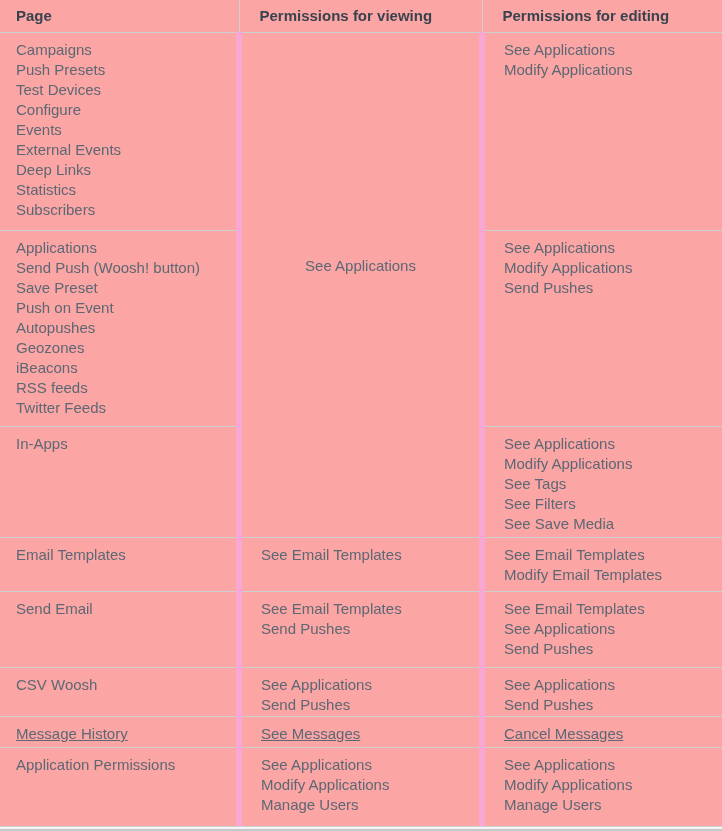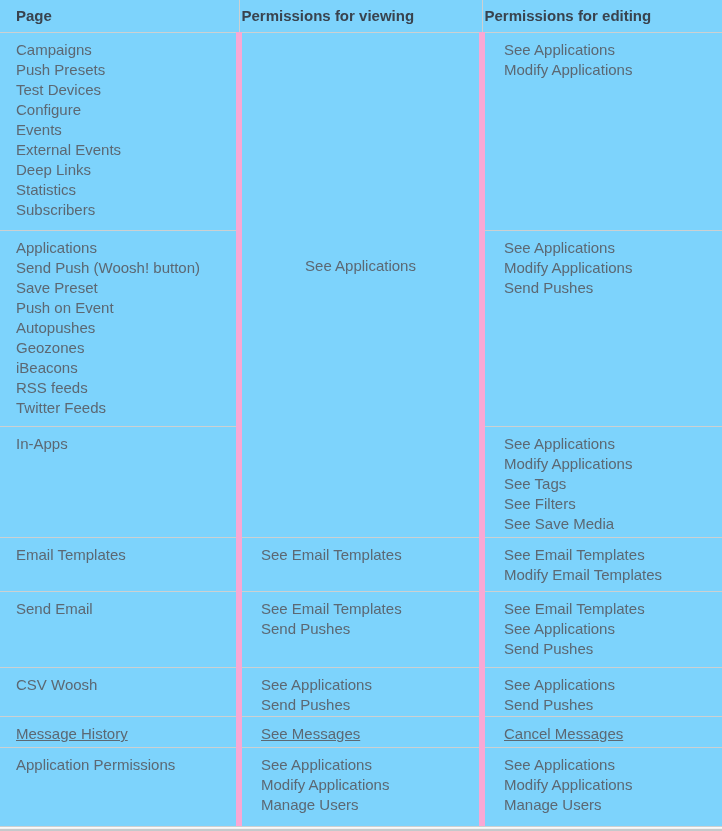--- a/index.html
+++ b/index.html
@@ -5,21 +5,21 @@
   html, body {
     margin: 0;
     padding: 0;
     background: #ffffff;
     font-family: "Liberation Sans", sans-serif;
   }
   .viewport {
     width: 722px;
     height: 831px;
     overflow: hidden;
-    background: #7dd3fc;
+    background: #fca5a5;
     display: flex;
     flex-direction: column;
   }
   table.perm-table {
     border-collapse: collapse;
     table-layout: fixed;
     width: 722px;
     font-size: 15px;
     color: #5c6873;
   }
@@ -34,21 +34,21 @@
     height: 30px;
     vertical-align: middle;
     padding: 0 4px 2px 16px;
     border-bottom: 1px solid #cdd0d1;
     font-size: 15px;
     white-space: nowrap;
     overflow: hidden;
   }
   th.col2, th.col3 {
     border-left: 1px solid #cdd0d1;
-    padding-left: 2px;
+    padding-left: 20px;
   }
 
   td {
     vertical-align: top;
     padding: 7px 8px 0 16px;
     border-top: 1px solid #cdd0d1;
     line-height: 20px;
     overflow: hidden;
   }
   td.col2, td.col3 {

